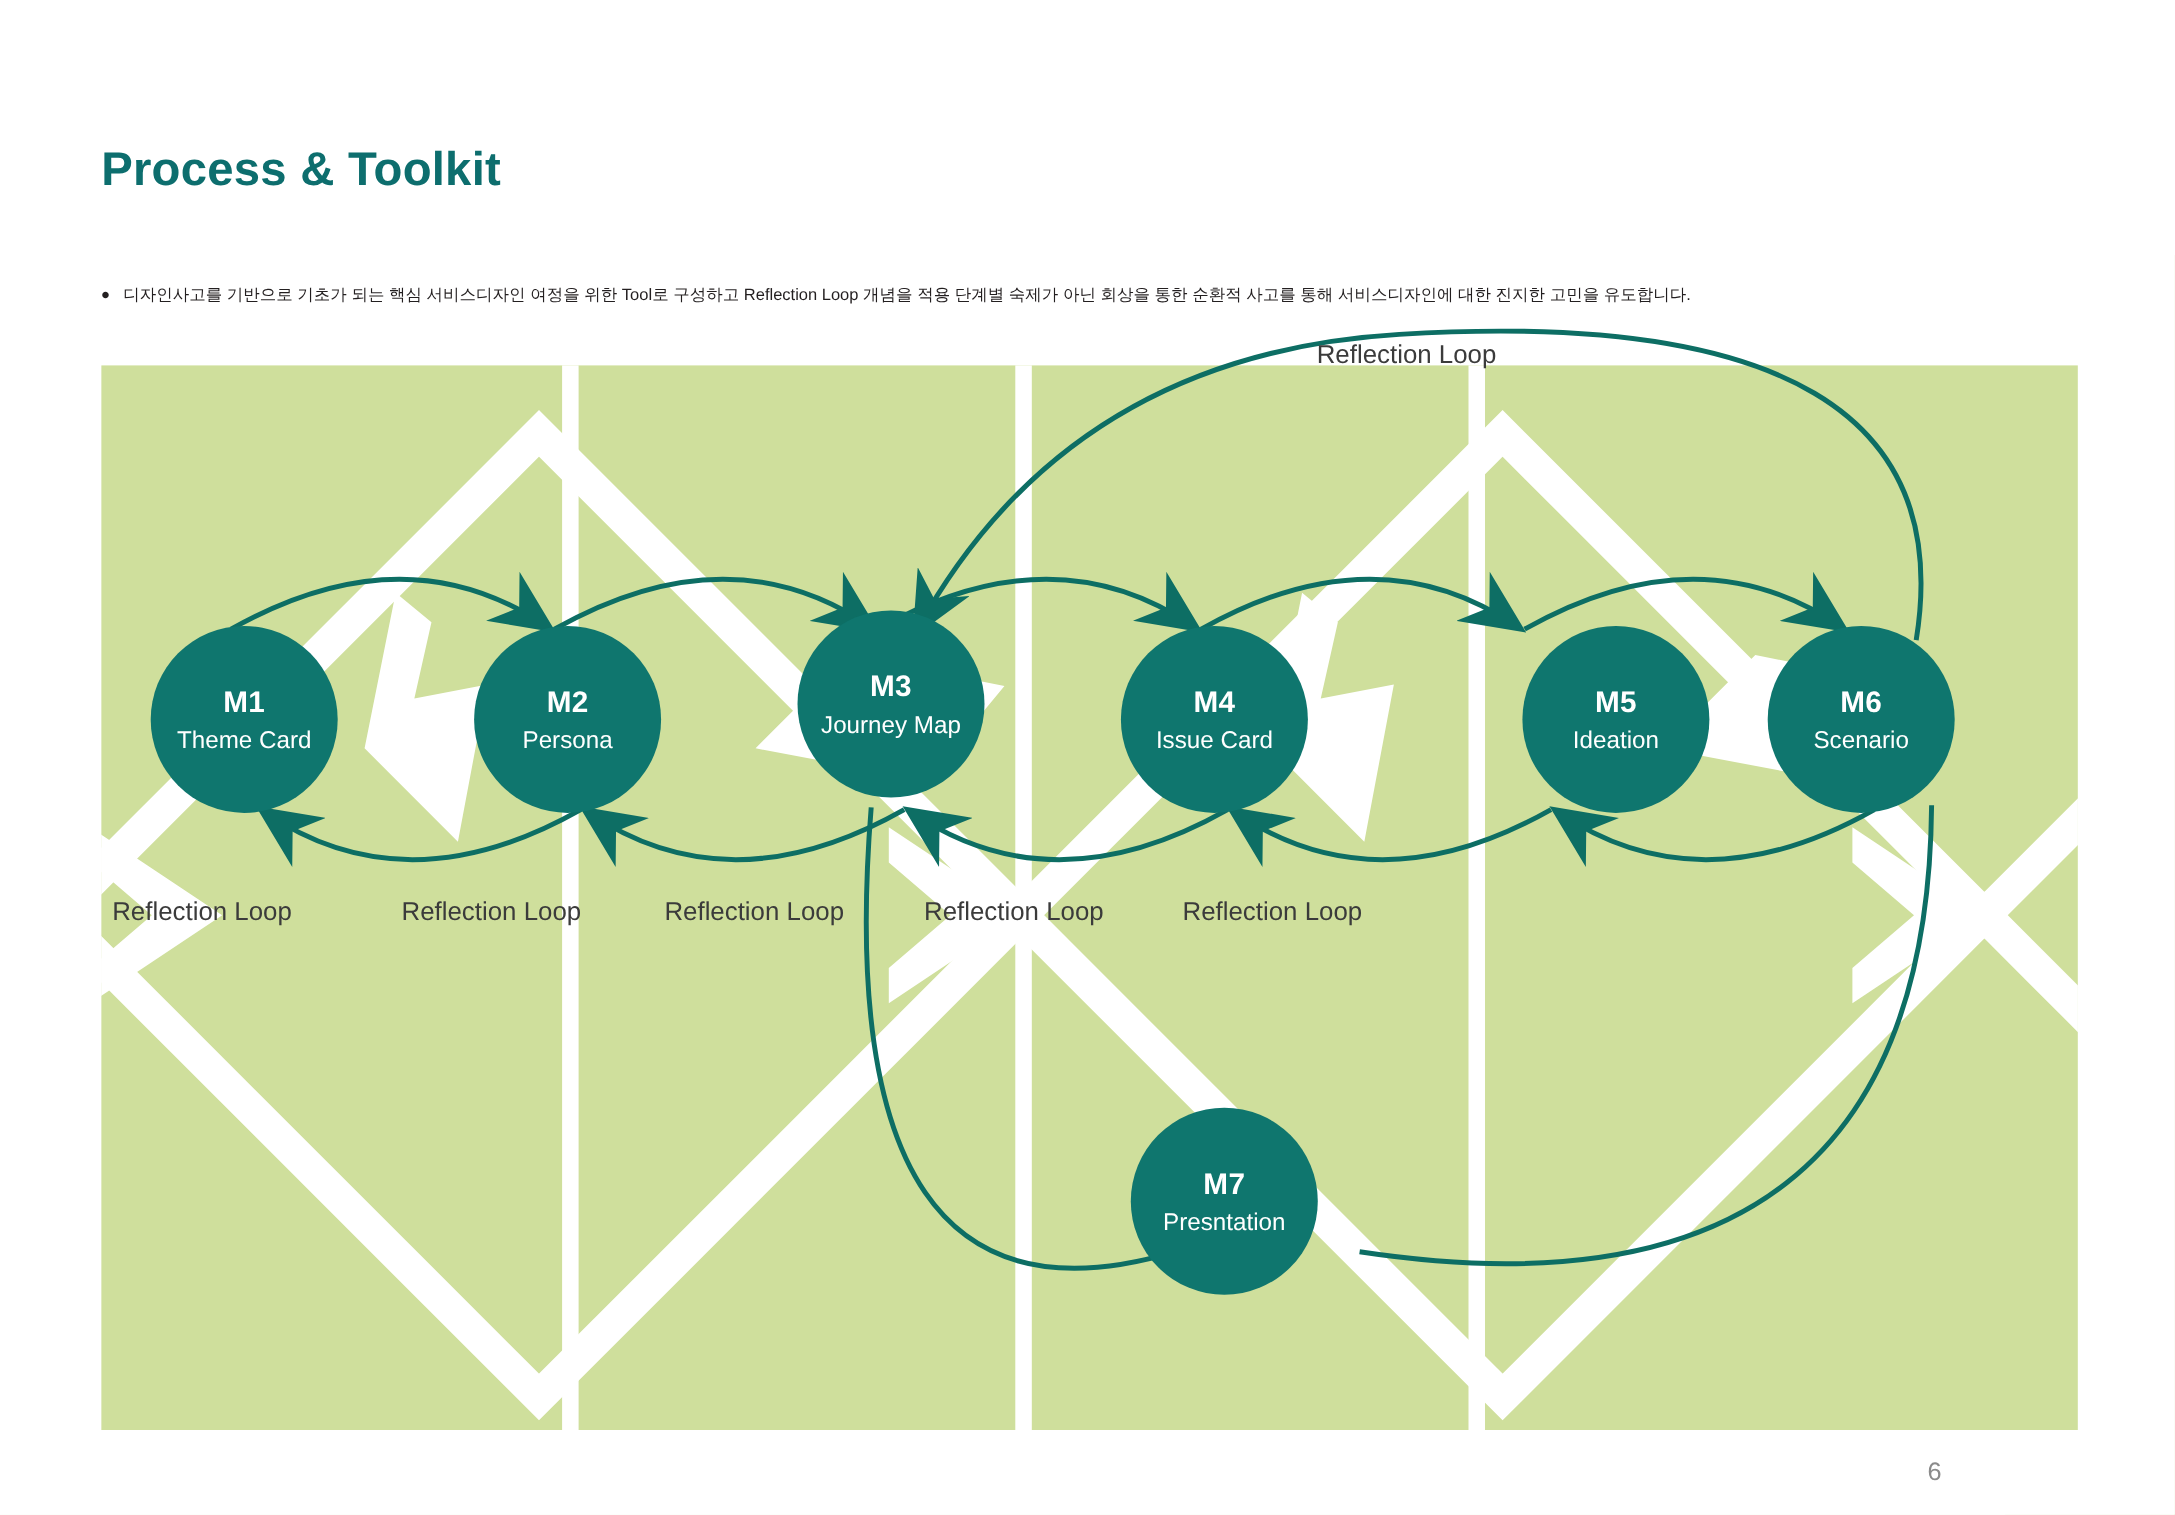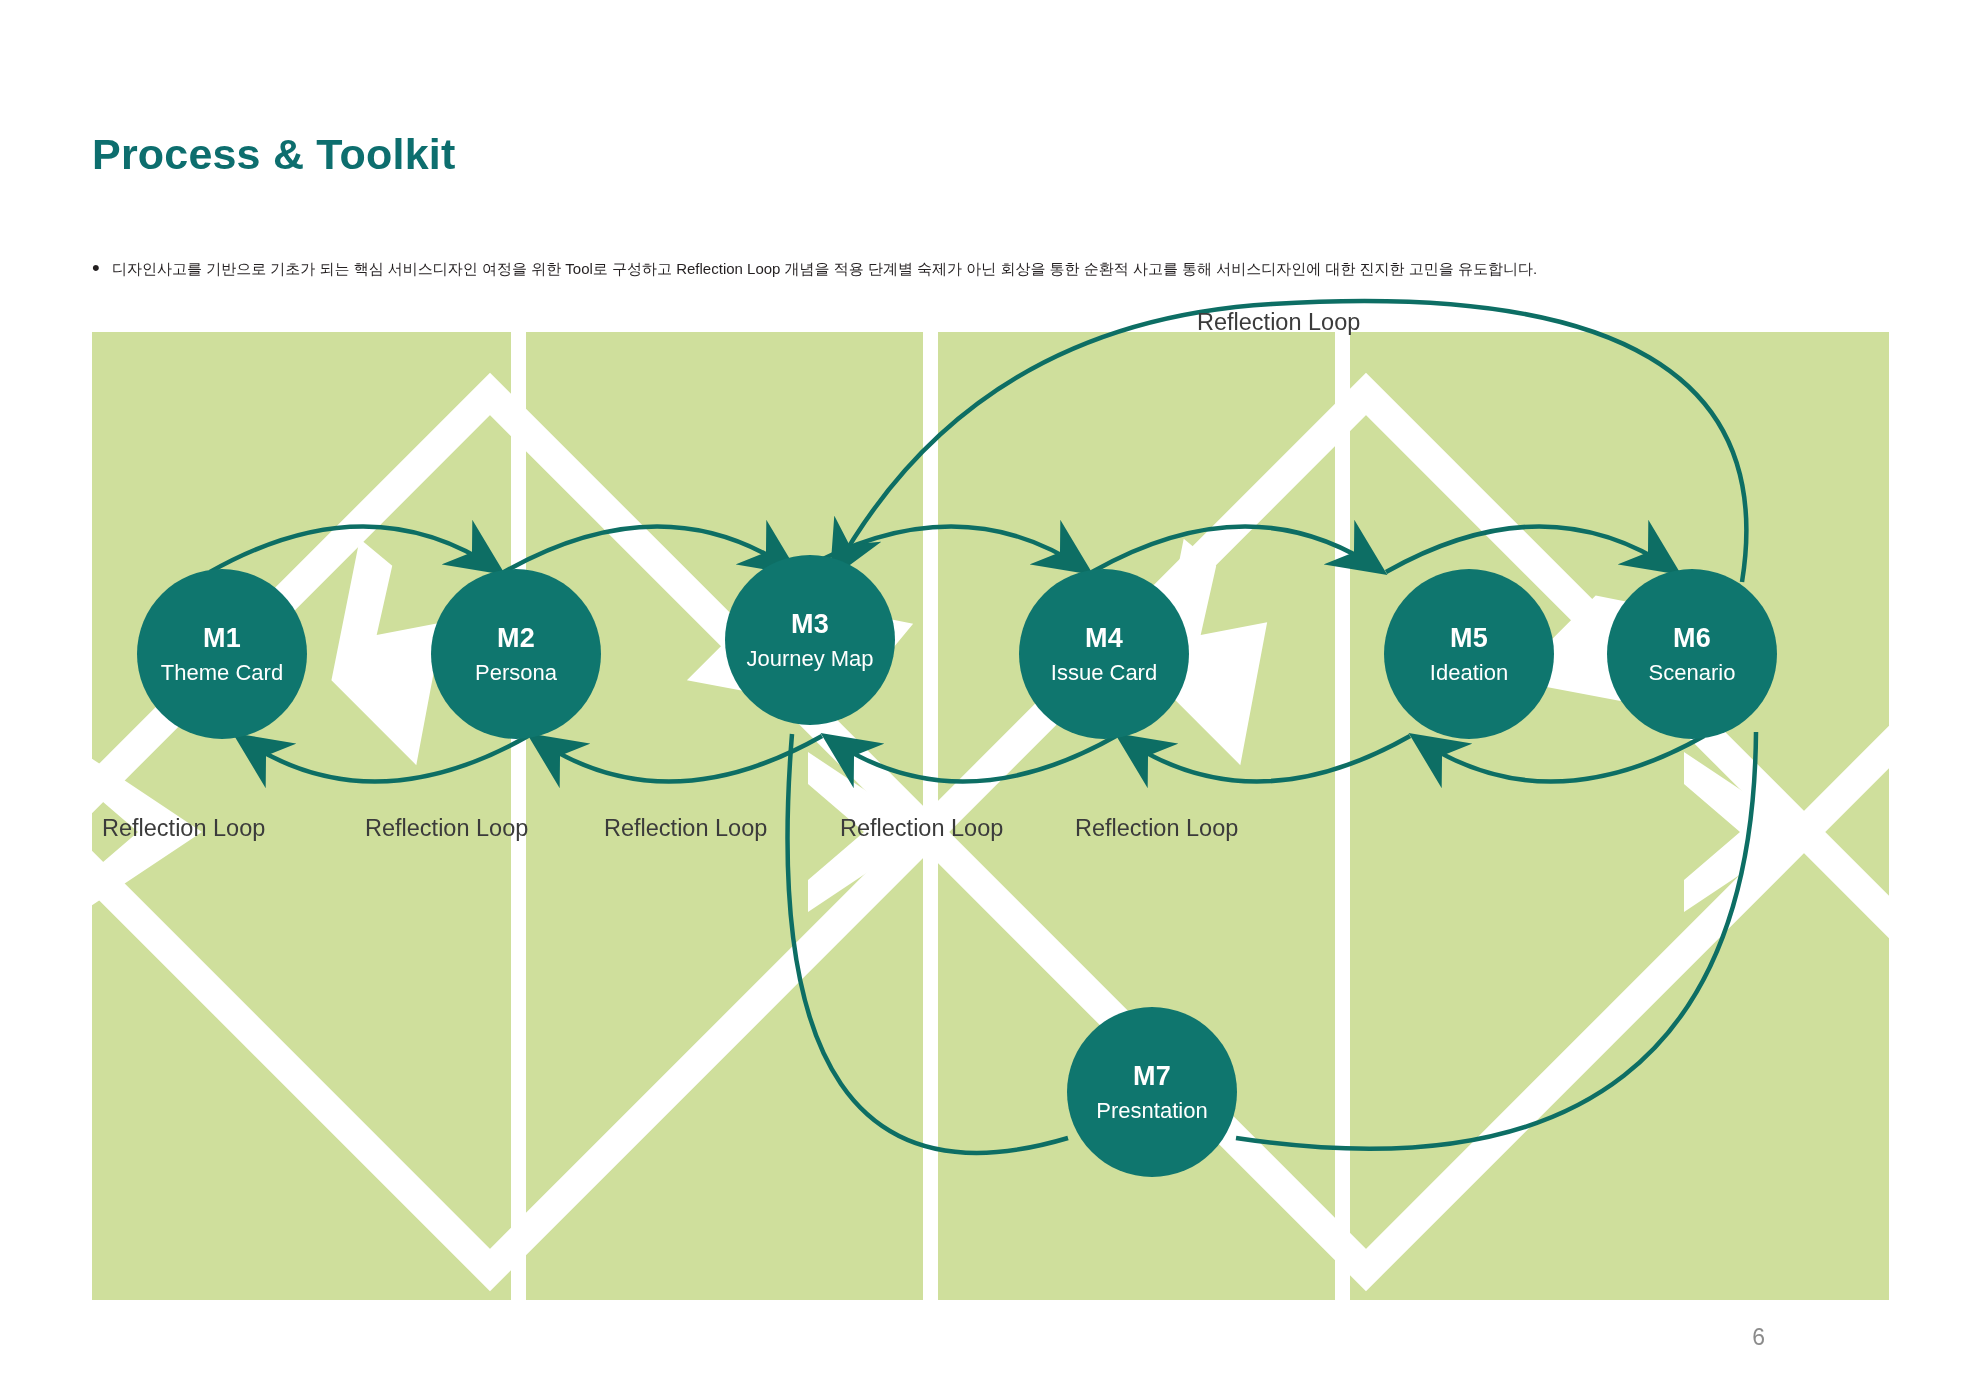--- a/index.html
+++ b/index.html
@@ -170,21 +170,21 @@
     <div class="node" style="left:1292px; top:237px; width:170px; height:170px;">
       <span class="nid">M5</span>
       <span class="nlabel">Ideation</span>
     </div>
 
     <div class="node" style="left:1515px; top:237px; width:170px; height:170px;">
       <span class="nid">M6</span>
       <span class="nlabel">Scenario</span>
     </div>
 
-    <div class="node" style="left:975px; top:675px;  width:170px; height:170px;">
+    <div class="node" style="left:936px; top:675px;  width:170px; height:170px;">
       <span class="nid">M7</span>
       <span class="nlabel">Presntation</span>
     </div>
 
     <span class="loop-label" style="left:10px;   top:483px;">Reflection Loop</span>
     <span class="loop-label" style="left:273px;  top:483px;">Reflection Loop</span>
     <span class="loop-label" style="left:512px;  top:483px;">Reflection Loop</span>
     <span class="loop-label" style="left:748px;  top:483px;">Reflection Loop</span>
     <span class="loop-label" style="left:983px;  top:483px;">Reflection Loop</span>
     <span class="loop-label" style="left:1105px; top:-23px;">Reflection Loop</span>

